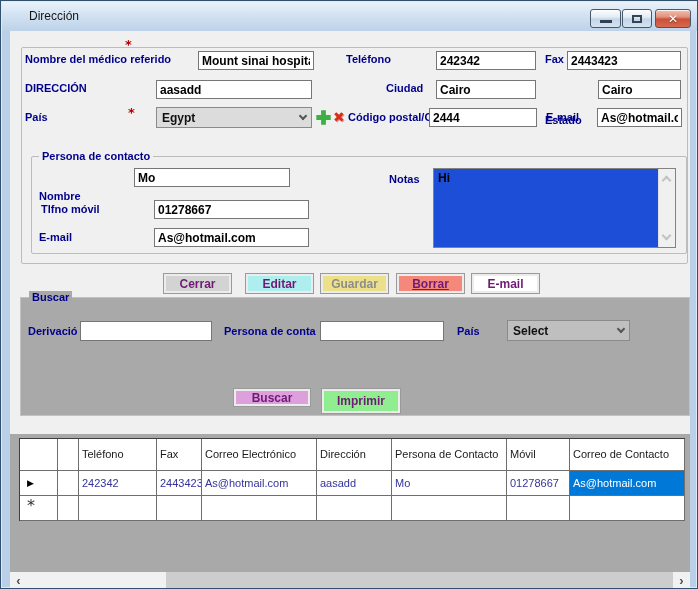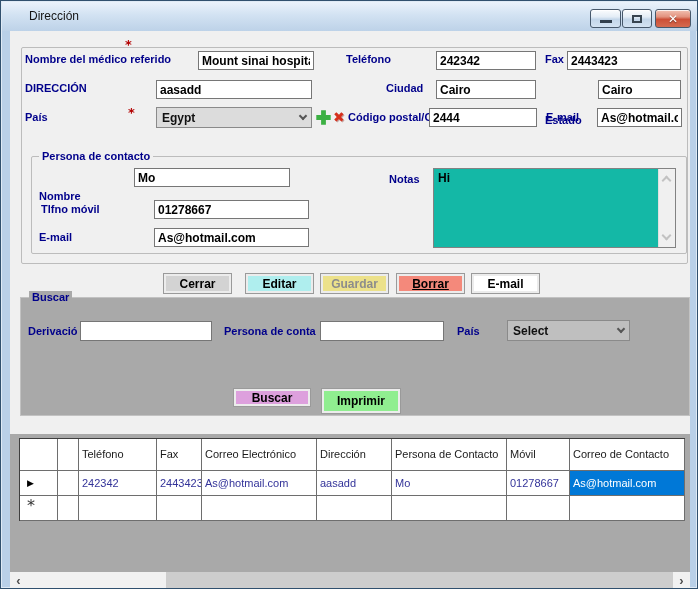--- a/index.html
+++ b/index.html
@@ -41,30 +41,30 @@
   .combo.gray { background:#bfbfbf; }
   .chev { margin-left:auto; width:6px; height:6px; border-left:2px solid #555; border-bottom:2px solid #555;
           transform:rotate(-45deg); margin-top:-3px; }
 
   .plus-icon { position:absolute; width:15px; height:15px; background:#3cb043;
                clip-path:polygon(34% 2%,66% 2%,66% 34%,98% 34%,98% 66%,66% 66%,66% 98%,34% 98%,34% 66%,2% 66%,2% 34%,34% 34%);
                filter:drop-shadow(0 0 1px #1c7a28); }
   .x-icon { position:absolute; color:#d6301d; font-size:14px; font-weight:bold; line-height:14px;
             font-family:"DejaVu Sans",sans-serif; text-shadow:1px 1px 0 rgba(120,20,10,.35); }
 
-  .notas { position:absolute; background:#14b8a6; border:1px solid #828282; }
+  .notas { position:absolute; background:#1d4ed8; border:1px solid #828282; }
   .notas-text { position:absolute; left:4px; top:2px; font:bold 12px "Liberation Sans",sans-serif; color:#000; }
   .vscroll { position:absolute; right:0; top:0; width:17px; height:100%; background:#f0f0f0; border-left:1px solid #e0e0e0; }
   .vchev { position:absolute; left:4px; width:7px; height:7px; border-left:2px solid #c2c2c2; border-bottom:2px solid #c2c2c2; }
   .vchev.up { top:8px; transform:rotate(135deg); }
   .vchev.down { bottom:8px; transform:rotate(-45deg); }
 
   .btn { position:absolute; display:flex; align-items:center; justify-content:center;
          border:2px solid #ececec; outline:1px solid #9a9a9a;
-         font:bold 12px "Liberation Sans",sans-serif; color:#000000; cursor:default; }
+         font:bold 12px "Liberation Sans",sans-serif; color:#701a75; cursor:default; }
   .btn.cerrar  { background:#d3d3d3; }
   .btn.editar  { background:#afeeee; }
   .btn.guardar { background:#ece18a; color:#8c8c8c; }
   .btn.borrar  { background:#f4897b; }
   .btn.email   { background:#ffffff; }
   .btn.buscar  { background:#dda0dd; }
   .btn.imprimir{ background:#90ee90; }
 
   .searchpanel { position:absolute; left:10px; top:266px; width:670px; height:119px;
                  background:#a9a9a9; border:1px solid #c2c2c2; }

